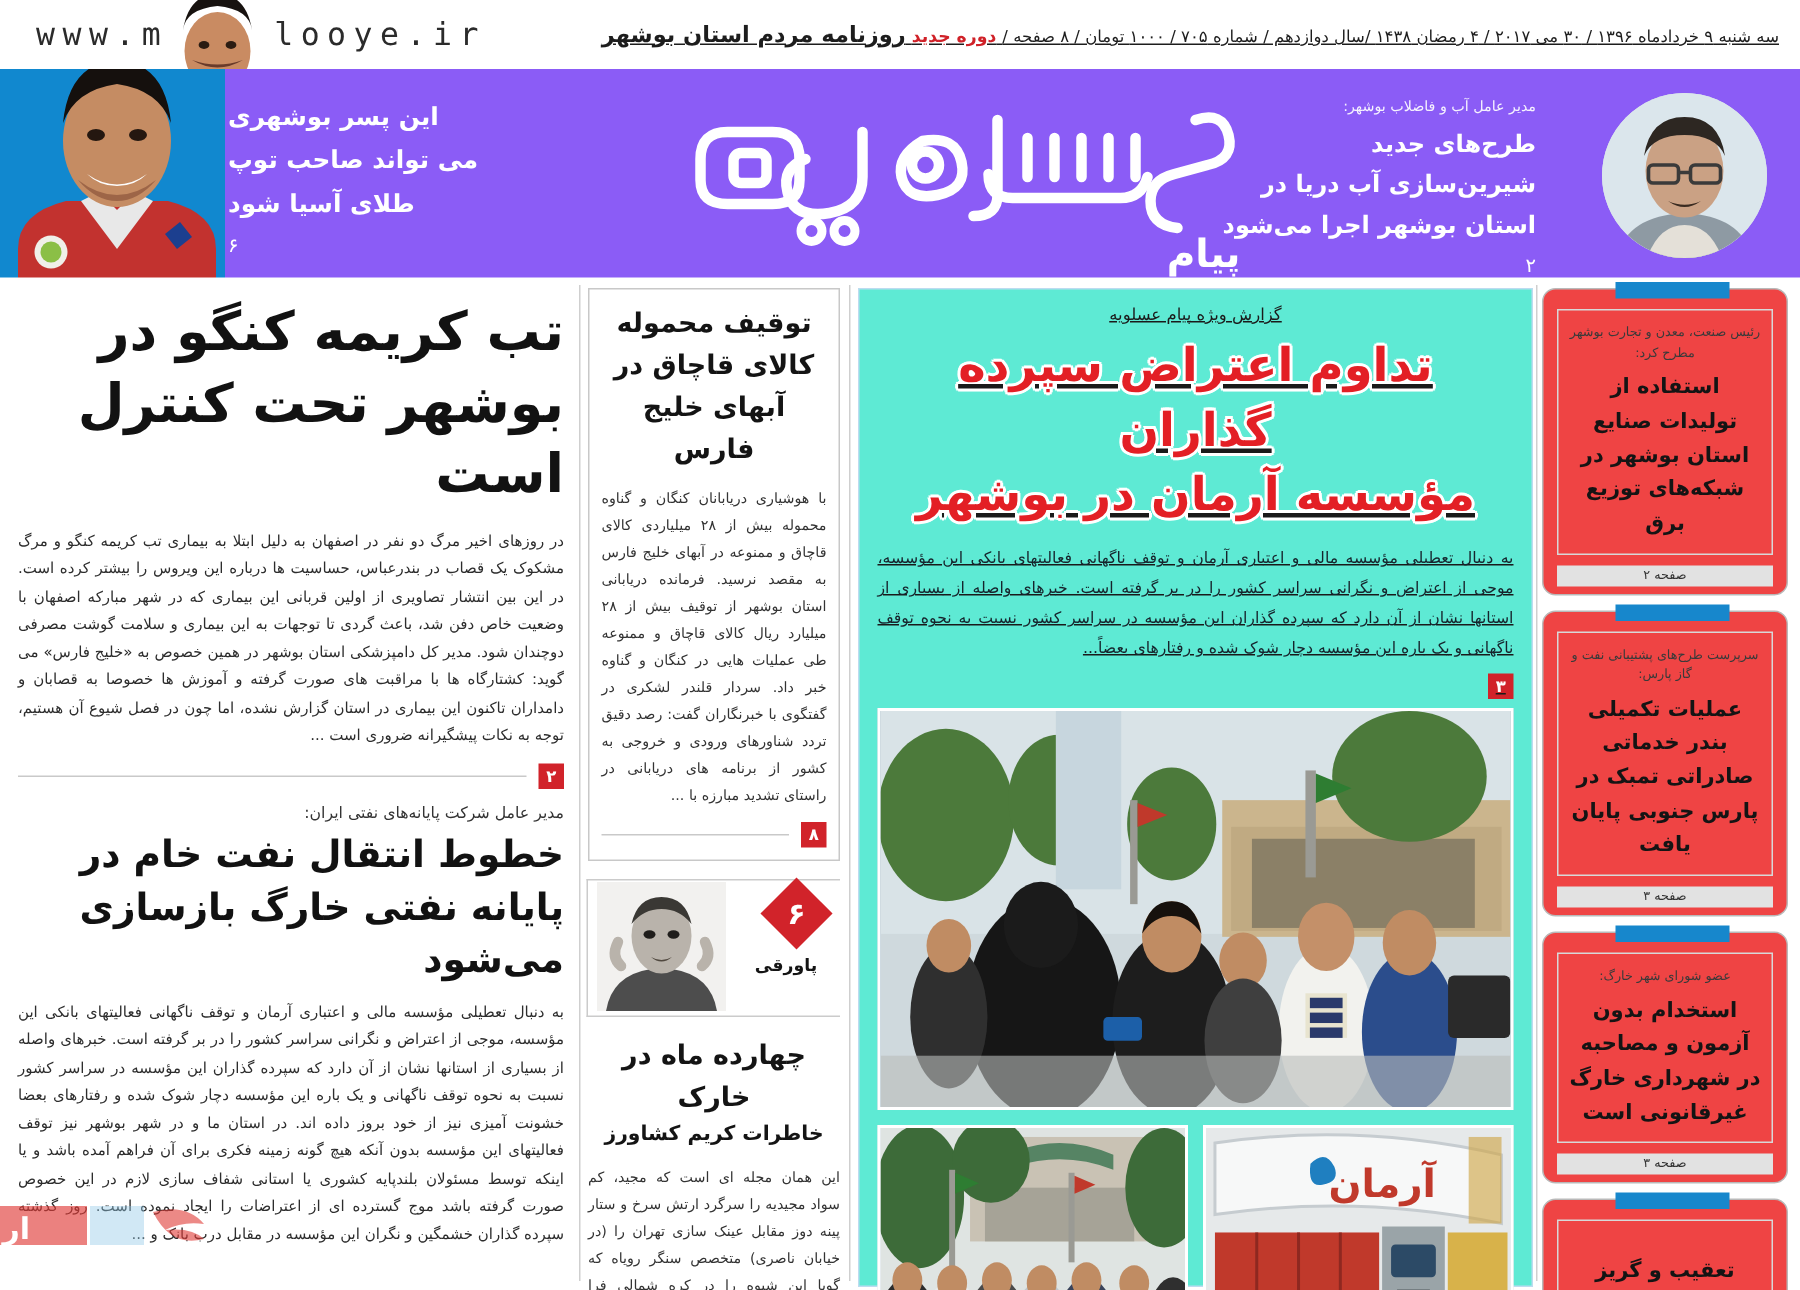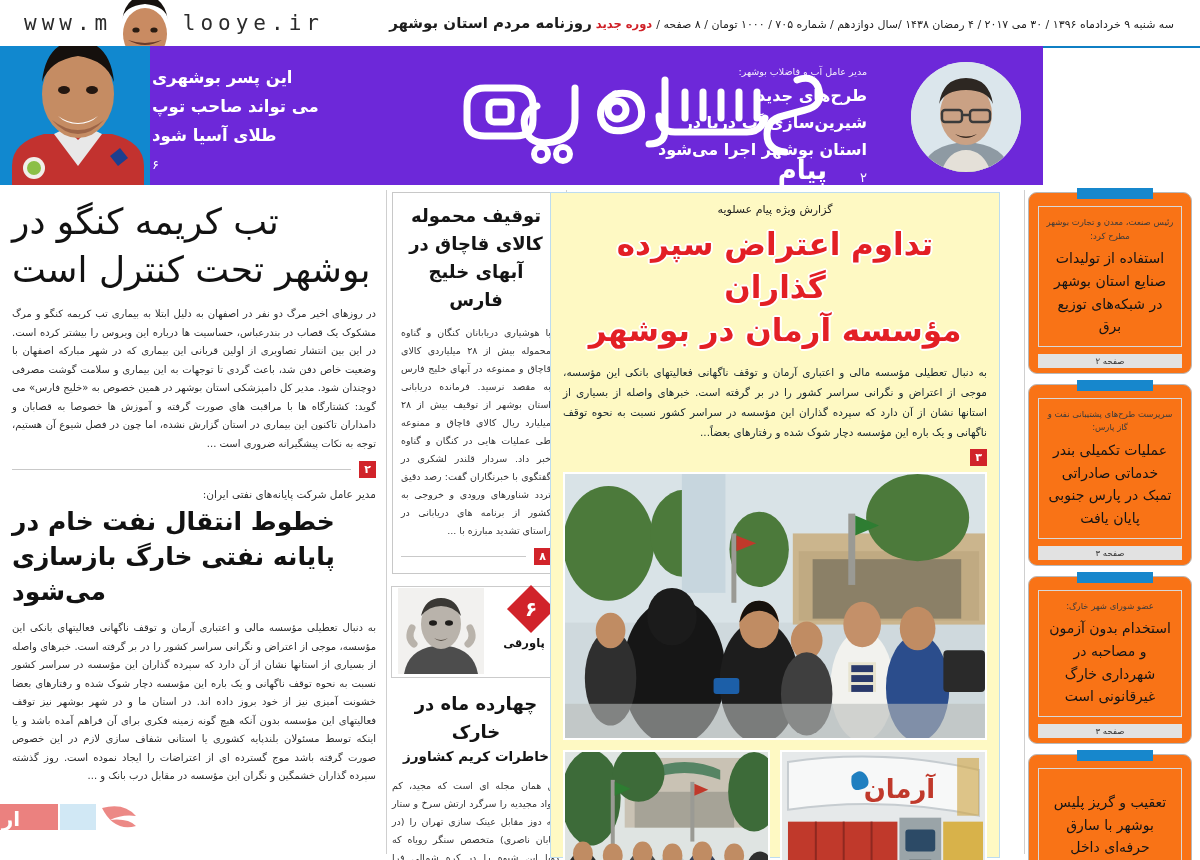--- a/index.html
+++ b/index.html
@@ -22,32 +22,32 @@
     position:absolute;left:24px;top:11px;
     font-size:21px;letter-spacing:5px;color:#2b2b2b;
     font-family:"DejaVu Sans Mono","Liberation Mono",monospace;
     direction:ltr;
   }
   .top-player-head{
     position:absolute;left:108px;top:-6px;width:74px;height:52px;
     overflow:hidden;
   }
   .masthead-meta{
-    position:absolute;right:26px;top:12px;
+    position:absolute;right:14px;top:12px;
     font-size:11.5px;line-height:1.5;white-space:nowrap;
-    color:#1d1d1d;font-weight:bold;direction:rtl;
+    color:#1d1d1d;font-weight:bold;direction:rtl;text-decoration:underline;
   }
   .masthead-meta .light{font-weight:normal;font-size:11px;}
   .masthead-meta .red{color:#d02128;font-weight:bold;}
   .masthead-meta .big{font-size:15px;font-weight:bold;}
 
   
   .band{
-    position:absolute;left:0;top:46px;width:1043px;height:140px;
-    background:#6d28d9;
+    position:absolute;left:0;top:46px;width:1200px;height:140px;
+    background:#8b5cf6;
   }
   .band .whitegap{
     position:absolute;left:0;bottom:-4px;width:1200px;height:5px;background:#fff;
   }
 
   
   .player-photo{
     position:absolute;left:0;top:0;width:150px;height:140px;overflow:hidden;
   }
   .player-img{
@@ -90,32 +90,32 @@
   .content{position:absolute;left:0;top:190px;width:1200px;height:670px;}
 
   
   .vrule{position:absolute;top:0;width:1px;height:664px;background:#cfcfcf;}
 
   
   .col-left{
     position:absolute;left:8px;top:2px;width:372px;height:664px;direction:rtl;
   }
   .hl-main{
-    font-size:36px;font-weight:normal;line-height:1.32;text-align:left;
+    font-size:36px;font-weight:bold;line-height:1.32;text-align:right;
     letter-spacing:-0.5px;color:#121212;margin:6px 4px 12px 4px;
   }
   .body-just{
     font-size:10px;line-height:1.85;text-align:justify;color:#2d2d2d;
     margin:0 4px;
   }
   .kicker-c{
     font-size:10.5px;color:#333;margin:10px 4px 4px 4px;
   }
   .hl-sub{
-    font-size:25px;font-weight:bold;line-height:1.4;text-align:left;
+    font-size:25px;font-weight:bold;line-height:1.4;text-align:right;
     color:#121212;margin:2px 4px 10px 4px;
   }
   .pg-badge{
     display:inline-block;background:#d1232a;color:#fff;font-size:11px;
     font-weight:bold;width:17px;height:17px;line-height:17px;text-align:center;
   }
   .badge-row{display:flex;align-items:center;gap:8px;margin:8px 4px 0 4px;}
   .badge-row .rule{flex:1;height:1px;background:#c9c9c9;}
 
   
@@ -149,22 +149,22 @@
   .pav-label{
     position:absolute;right:10px;top:50px;width:52px;text-align:center;
     font-size:11.5px;font-weight:bold;color:#141414;
   }
   .pav-photo{
     position:absolute;left:6px;top:2px;width:86px;height:86px;overflow:hidden;
   }
 
   
   .col-center{
-    position:absolute;left:550px;top:2px;width:448px;height:664px;
-    background:#fef9c3;border:1px solid #bcdcf0;direction:rtl;
+    position:absolute;left:572px;top:2px;width:448px;height:664px;
+    background:#5eead4;border:1px solid #bcdcf0;direction:rtl;text-decoration:underline;
   }
   .cc-pad{padding:10px 12px 8px 12px;}
   .cc-kicker{font-size:11px;text-align:center;color:#1b1b1b;margin-bottom:7px;}
   .cc-headline{
     font-size:31px;font-weight:bold;line-height:1.38;text-align:center;
     color:#e31f25;
     text-shadow:
       -1.4px -1.4px 0 #fff, 1.4px -1.4px 0 #fff,
       -1.4px  1.4px 0 #fff, 1.4px  1.4px 0 #fff,
       -2px 0 0 #fff, 2px 0 0 #fff, 0 -2px 0 #fff, 0 2px 0 #fff;
@@ -184,32 +184,32 @@
     flex:1;border:2px solid #fff;box-sizing:border-box;overflow:hidden;
     position:relative;background:#cfd8de;
   }
 
   
   .col-right{
     position:absolute;left:1028px;top:2px;width:164px;height:664px;direction:rtl;
   }
   .side-card{
     position:relative;border:1px solid #b9b9b9;border-radius:9px;
-    background:#f97316;margin-bottom:10px;padding:13px 9px 5px 9px;
+    background:#ef4444;margin-bottom:10px;padding:13px 9px 5px 9px;
     box-sizing:border-box;
   }
   .side-tab{
     position:absolute;right:38px;top:-5px;width:76px;height:11px;
     background:#1787cc;
   }
   .side-inner{
     border:1px solid #d8d8d8;padding:9px 7px 8px 7px;text-align:center;
   }
   .side-kicker{font-size:8.5px;color:#3a3a3a;line-height:1.6;margin-bottom:4px;}
-  .side-title{font-size:14px;font-weight:normal;line-height:1.62;color:#141414;}
+  .side-title{font-size:14px;font-weight:bold;line-height:1.62;color:#141414;}
   .side-page{
     margin-top:7px;background:#e2e2e2;color:#333;font-size:8.5px;
     text-align:center;padding:2px 0;
   }
 
   
   .watermark{
     position:absolute;left:0;bottom:18px;width:180px;height:52px;
     opacity:.75;pointer-events:none;
   }

